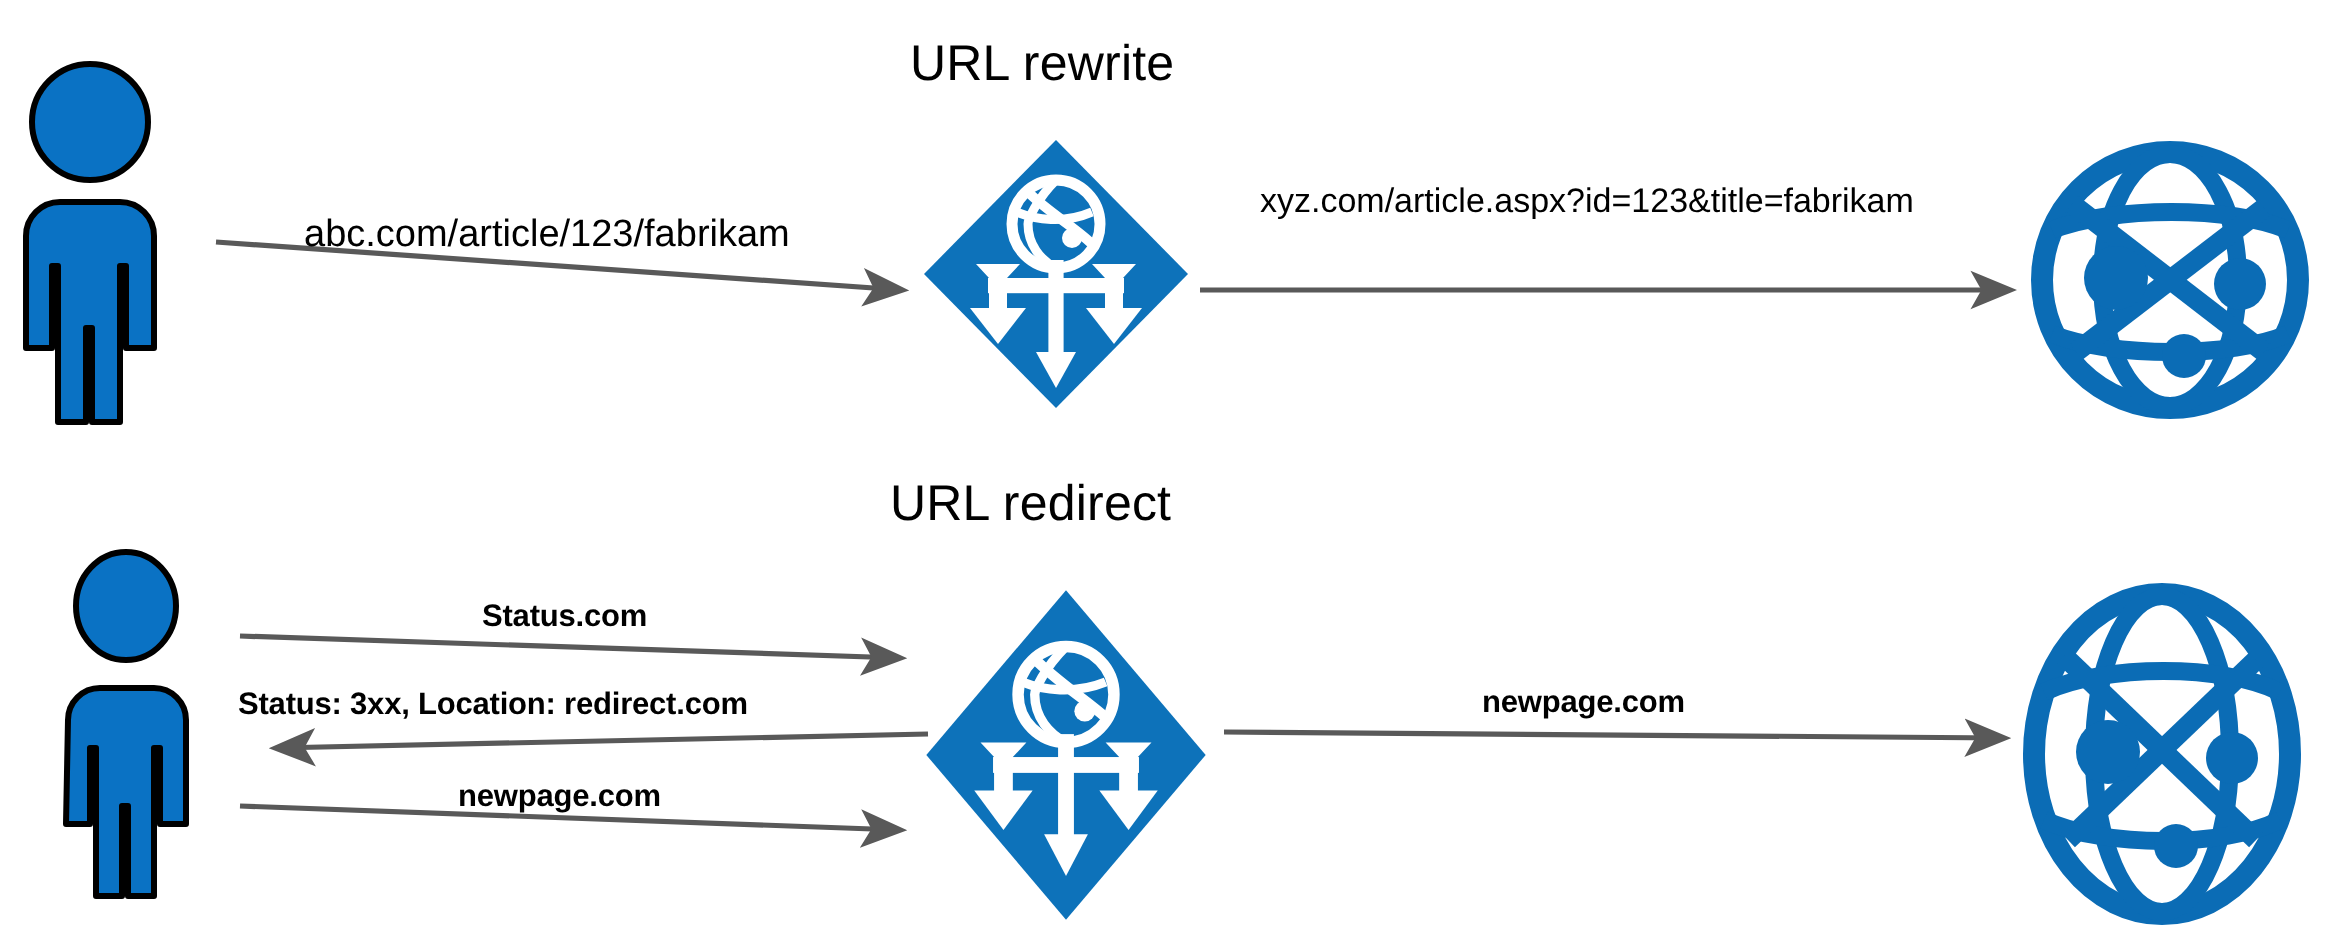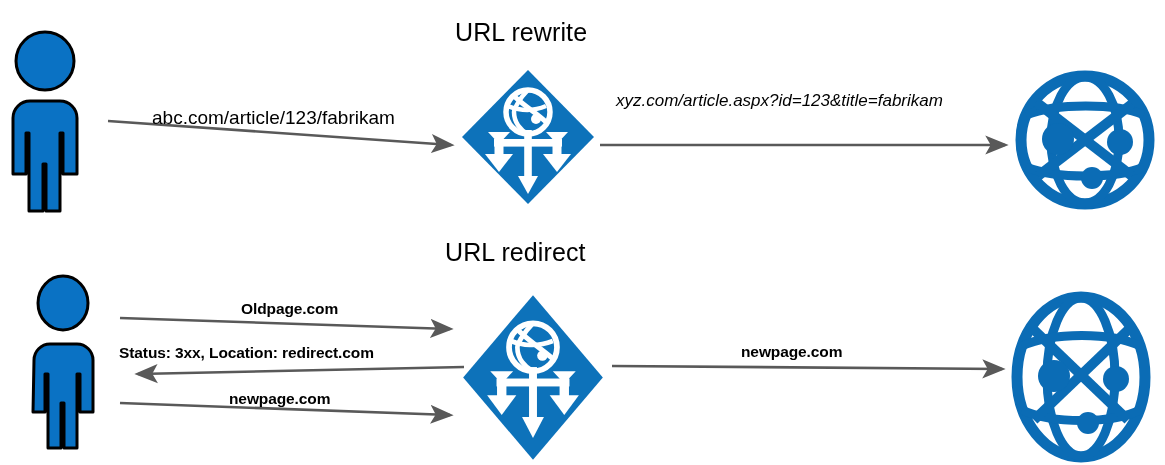--- a/index.html
+++ b/index.html
@@ -98,21 +98,21 @@
   <div class="abs" style="left:600px;top:130px;">
     <svg width="420" height="30" viewBox="0 0 420 30">
       <defs>
         <marker id="ahR2" markerWidth="9" markerHeight="9" refX="7.6" refY="4.5" orient="auto" markerUnits="strokeWidth">
           <path d="M0,0.8 L9,4.5 L0,8.2 L2.1,4.5 Z" fill="#595959"></path>
         </marker>
       </defs>
       <line x1="0" y1="15" x2="405" y2="15" stroke="#595959" stroke-width="2.6" marker-end="url(#ahR2)"></line>
     </svg>
   </div>
-  <div class="lbl url-label-sm" style="left:616px;top:92px;font-style:italic;">xyz.com/article.aspx?id=123&amp;title=fabrikam</div>
+  <div class="lbl url-label-sm" style="left:630px;top:92px;">xyz.com/article.aspx?id=123&amp;title=fabrikam</div>
 
   <div class="abs" style="left:1012px;top:72px;">
     <svg width="146" height="136" viewBox="0 0 146 136">
       <g stroke="#0b6cb5" fill="none">
         <ellipse cx="73" cy="68" rx="64" ry="64" stroke-width="11"></ellipse>
         <ellipse cx="73" cy="68" rx="34" ry="63" stroke-width="9"></ellipse>
         <path d="M14,43 C44,31 104,31 132,43" stroke-width="9"></path>
         <path d="M14,95 C44,107 104,107 132,95" stroke-width="9"></path>
         <path d="M24,30 L120,104" stroke-width="10"></path>
         <path d="M120,32 L26,104" stroke-width="10"></path>
@@ -135,21 +135,21 @@
   <div class="abs" style="left:120px;top:313px;">
     <svg width="345" height="28" viewBox="0 0 345 28">
       <defs>
         <marker id="ahB1" markerWidth="9" markerHeight="9" refX="7.6" refY="4.5" orient="auto" markerUnits="strokeWidth">
           <path d="M0,0.8 L9,4.5 L0,8.2 L2.1,4.5 Z" fill="#595959"></path>
         </marker>
       </defs>
       <line x1="0" y1="5" x2="330" y2="16" stroke="#595959" stroke-width="2.6" marker-end="url(#ahB1)"></line>
     </svg>
   </div>
-  <div class="lbl bold-label" style="left:241px;top:301px;">Oldpage.com</div>
+  <div class="lbl bold-label" style="left:241px;top:301px;">Status.com</div>
 
   <div class="abs" style="left:134px;top:362px;">
     <svg width="335" height="26" viewBox="0 0 335 26">
       <defs>
         <marker id="ahB2" markerWidth="9" markerHeight="9" refX="7.6" refY="4.5" orient="auto" markerUnits="strokeWidth">
           <path d="M0,0.8 L9,4.5 L0,8.2 L2.1,4.5 Z" fill="#595959"></path>
         </marker>
       </defs>
       <line x1="330" y1="5" x2="4" y2="12" stroke="#595959" stroke-width="2.6" marker-end="url(#ahB2)"></line>
     </svg>

